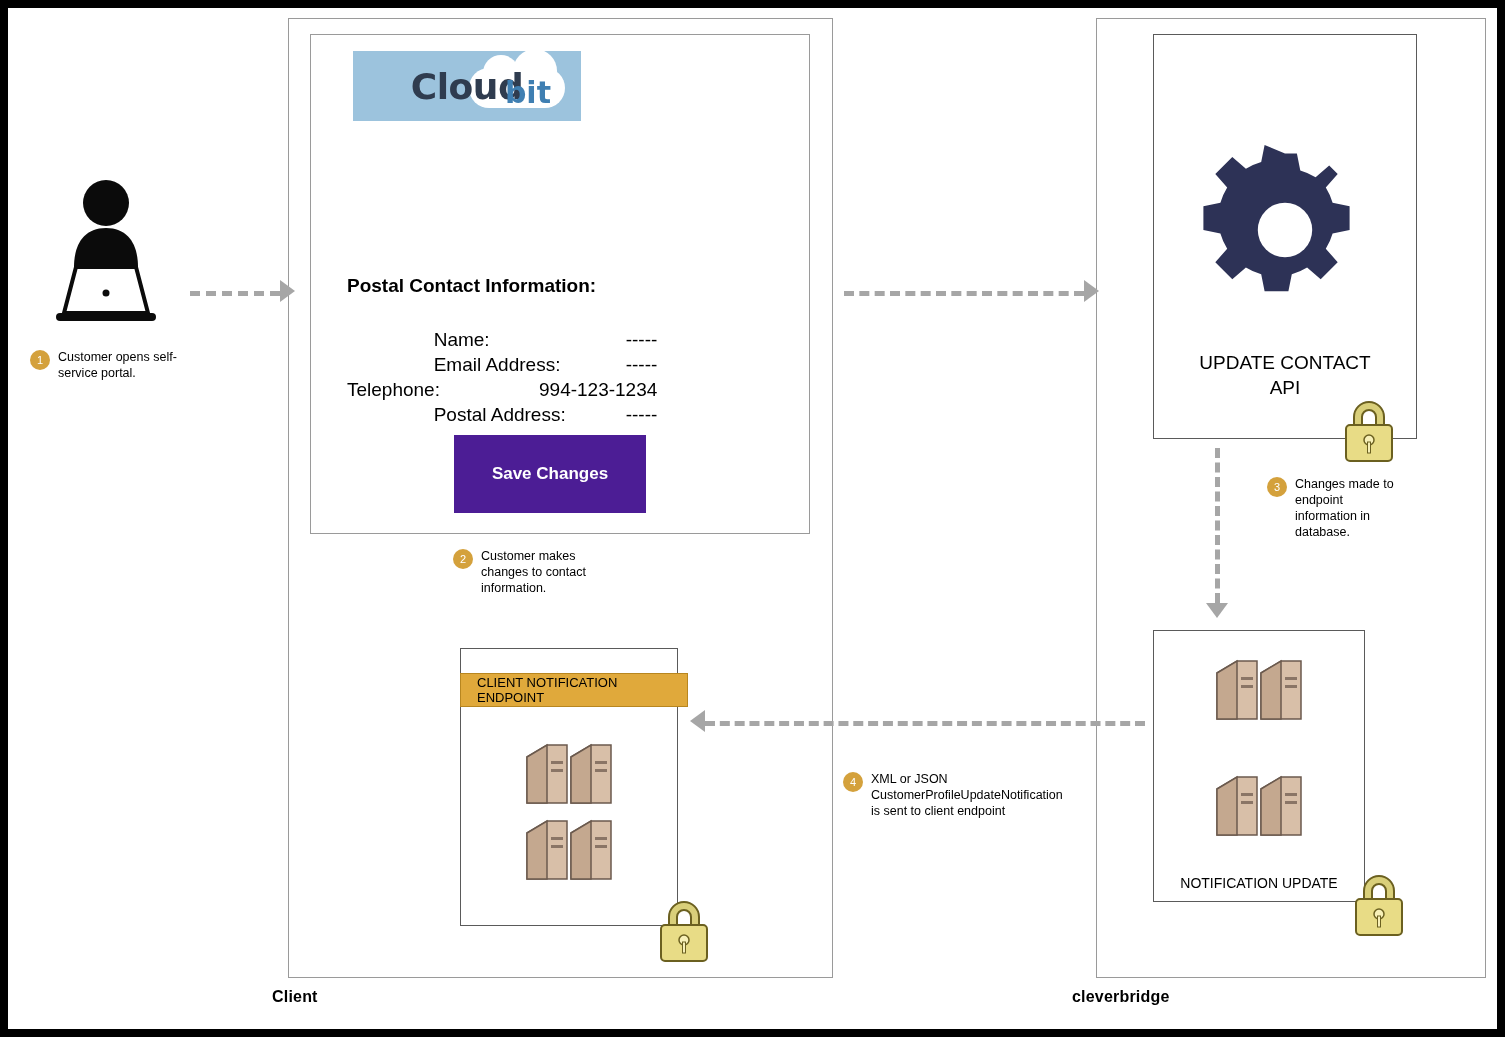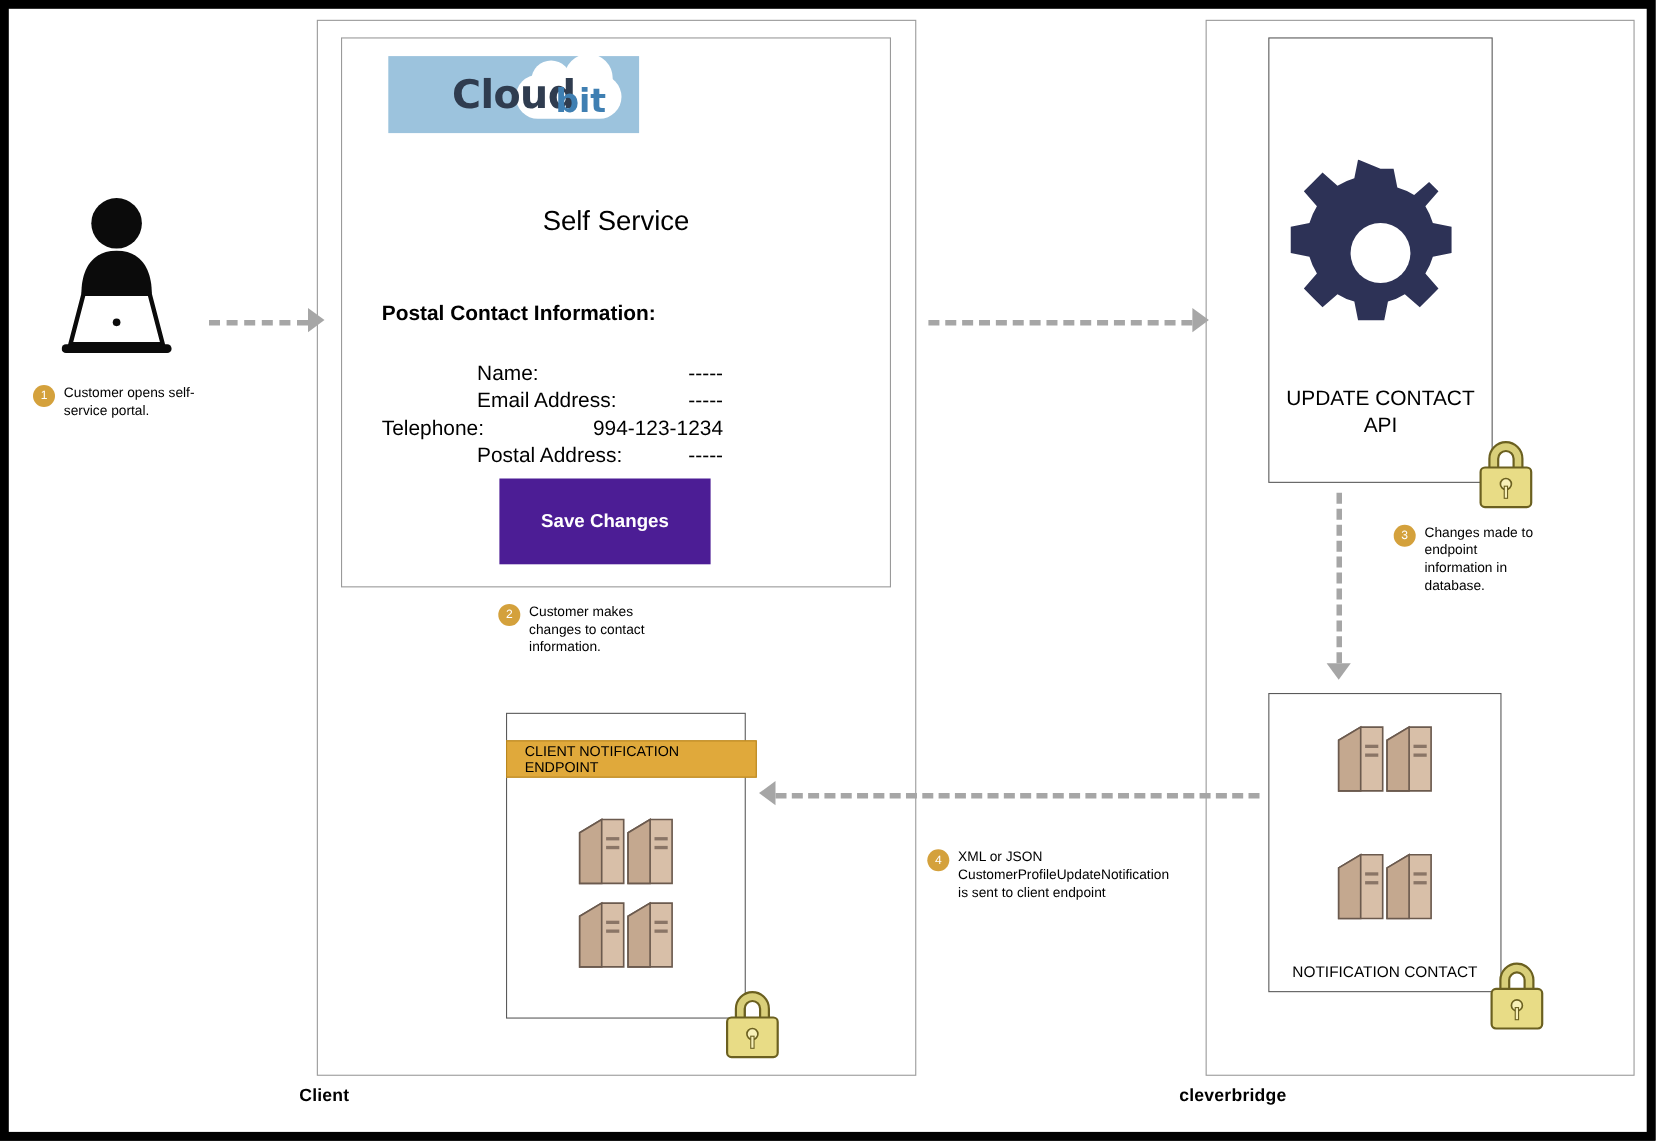--- a/index.html
+++ b/index.html
@@ -274,21 +274,20 @@
   </div>
 
   <div class="portal abs" style="left:302px; top:26px; width:500px; height:500px;">
 
     <div class="logo">
       <span class="logo-text">Cloud</span>
       <span class="logo-cloud"></span>
       <span class="logo-bit">bit</span>
     </div>
 
-    <div class="portal-title">Self Service</div>
 
     <div class="section-title">Postal Contact Information:</div>
 
     <div class="field-list">
       <div class="field-row">
         <span class="field-label">Name:</span>
         <span class="field-value">-----</span>
       </div>
       <div class="field-row">
         <span class="field-label">Email Address:</span>
@@ -306,21 +305,21 @@
 
     <button class="save-btn">Save Changes</button>
   </div>
 
   <div class="dash-h" style="left:182px; top:283px; width:90px;"></div>
   <div class="arrow-head ah-right" style="left:272px; top:272px;"></div>
 
   <div class="dash-h" style="left:836px; top:283px; width:240px;"></div>
   <div class="arrow-head ah-right" style="left:1076px; top:272px;"></div>
 
-  <div class="api-box abs" style="left:1145px; top:26px; width:204px; height:405px;">
+  <div class="api-box abs" style="left:1145px; top:26px; width:264px; height:405px;">
     <div class="abs" style="left:50%; top:110px; transform:translateX(-50%);">
       <svg width="170" height="170" viewBox="0 0 100 100">
         <g fill="#2d3256">
           <path d="M50 5 l7 0 2 10 a36 36 0 0 1 9 4 l8-7 5 5 -7 8 a36 36 0 0 1 4 9 l10 2 0 7 0 7 -10 2 a36 36 0 0 1 -4 9 l7 8 -5 5 -5 5 -8-7 a36 36 0 0 1 -9 4 l-2 10 -7 0 -7 0 -2-10 a36 36 0 0 1 -9-4 l-8 7 -5-5 -5-5 7-8 a36 36 0 0 1 -4-9 l-10-2 0-7 0-7 10-2 a36 36 0 0 1 4-9 l-7-8 5-5 5-5 8 7 a36 36 0 0 1 9-4 l2-10 z"></path>
         </g>
         <circle cx="50" cy="50" r="16" fill="#ffffff"></circle>
       </svg>
     </div>
     <div class="api-label">
       <div>UPDATE CONTACT</div>
@@ -362,21 +361,21 @@
           <polygon points="6,18 26,6 26,64 6,64" fill="#c4a88f"></polygon>
           <polygon points="50,18 70,6 90,6 90,64 50,64" fill="#d8bfa8"></polygon>
           <polygon points="50,18 70,6 70,64 50,64" fill="#c4a88f"></polygon>
           <rect x="30" y="22" width="12" height="3" fill="#8a7566" stroke="none"></rect>
           <rect x="30" y="30" width="12" height="3" fill="#8a7566" stroke="none"></rect>
           <rect x="74" y="22" width="12" height="3" fill="#8a7566" stroke="none"></rect>
           <rect x="74" y="30" width="12" height="3" fill="#8a7566" stroke="none"></rect>
         </g>
       </svg>
     </div>
-    <div class="servers-caption">NOTIFICATION CONTACT</div>
+    <div class="servers-caption">NOTIFICATION UPDATE</div>
   </div>
 
   <div class="abs" style="left:1340px; top:862px;">
     <svg width="62" height="68" viewBox="0 0 62 68">
       <path d="M16 30 V21 a15 15 0 0 1 30 0 V30 h-8 V21 a7 7 0 0 0 -14 0 V30 Z" fill="#d9cf7a" stroke="#6b6020" stroke-width="2"></path>
       <rect x="8" y="29" width="46" height="36" rx="4" fill="#e8dc86" stroke="#6b6020" stroke-width="2"></rect>
       <circle cx="31" cy="44" r="5" fill="#f7f0b8" stroke="#6b6020" stroke-width="1.5"></circle>
       <rect x="29.5" y="46" width="3" height="11" fill="#f7f0b8" stroke="#6b6020" stroke-width="1"></rect>
     </svg>
   </div>

